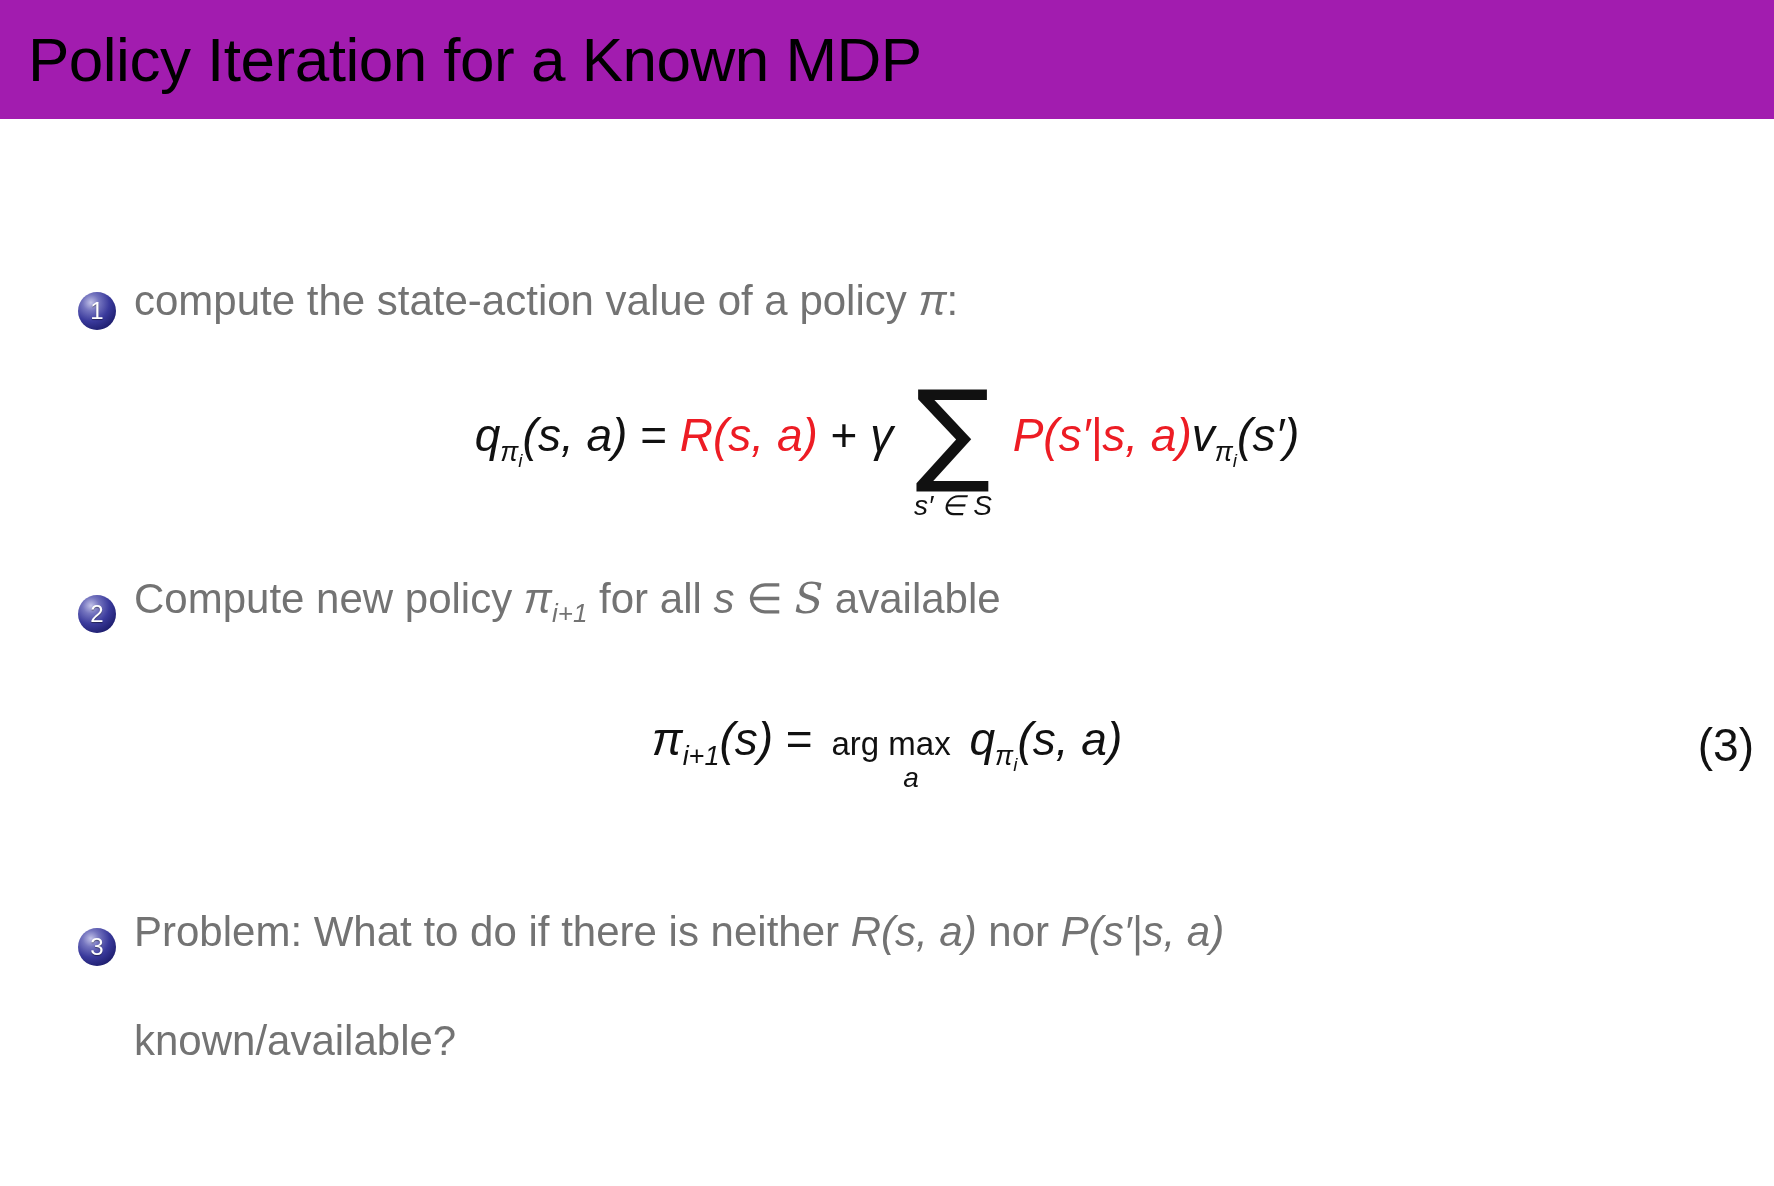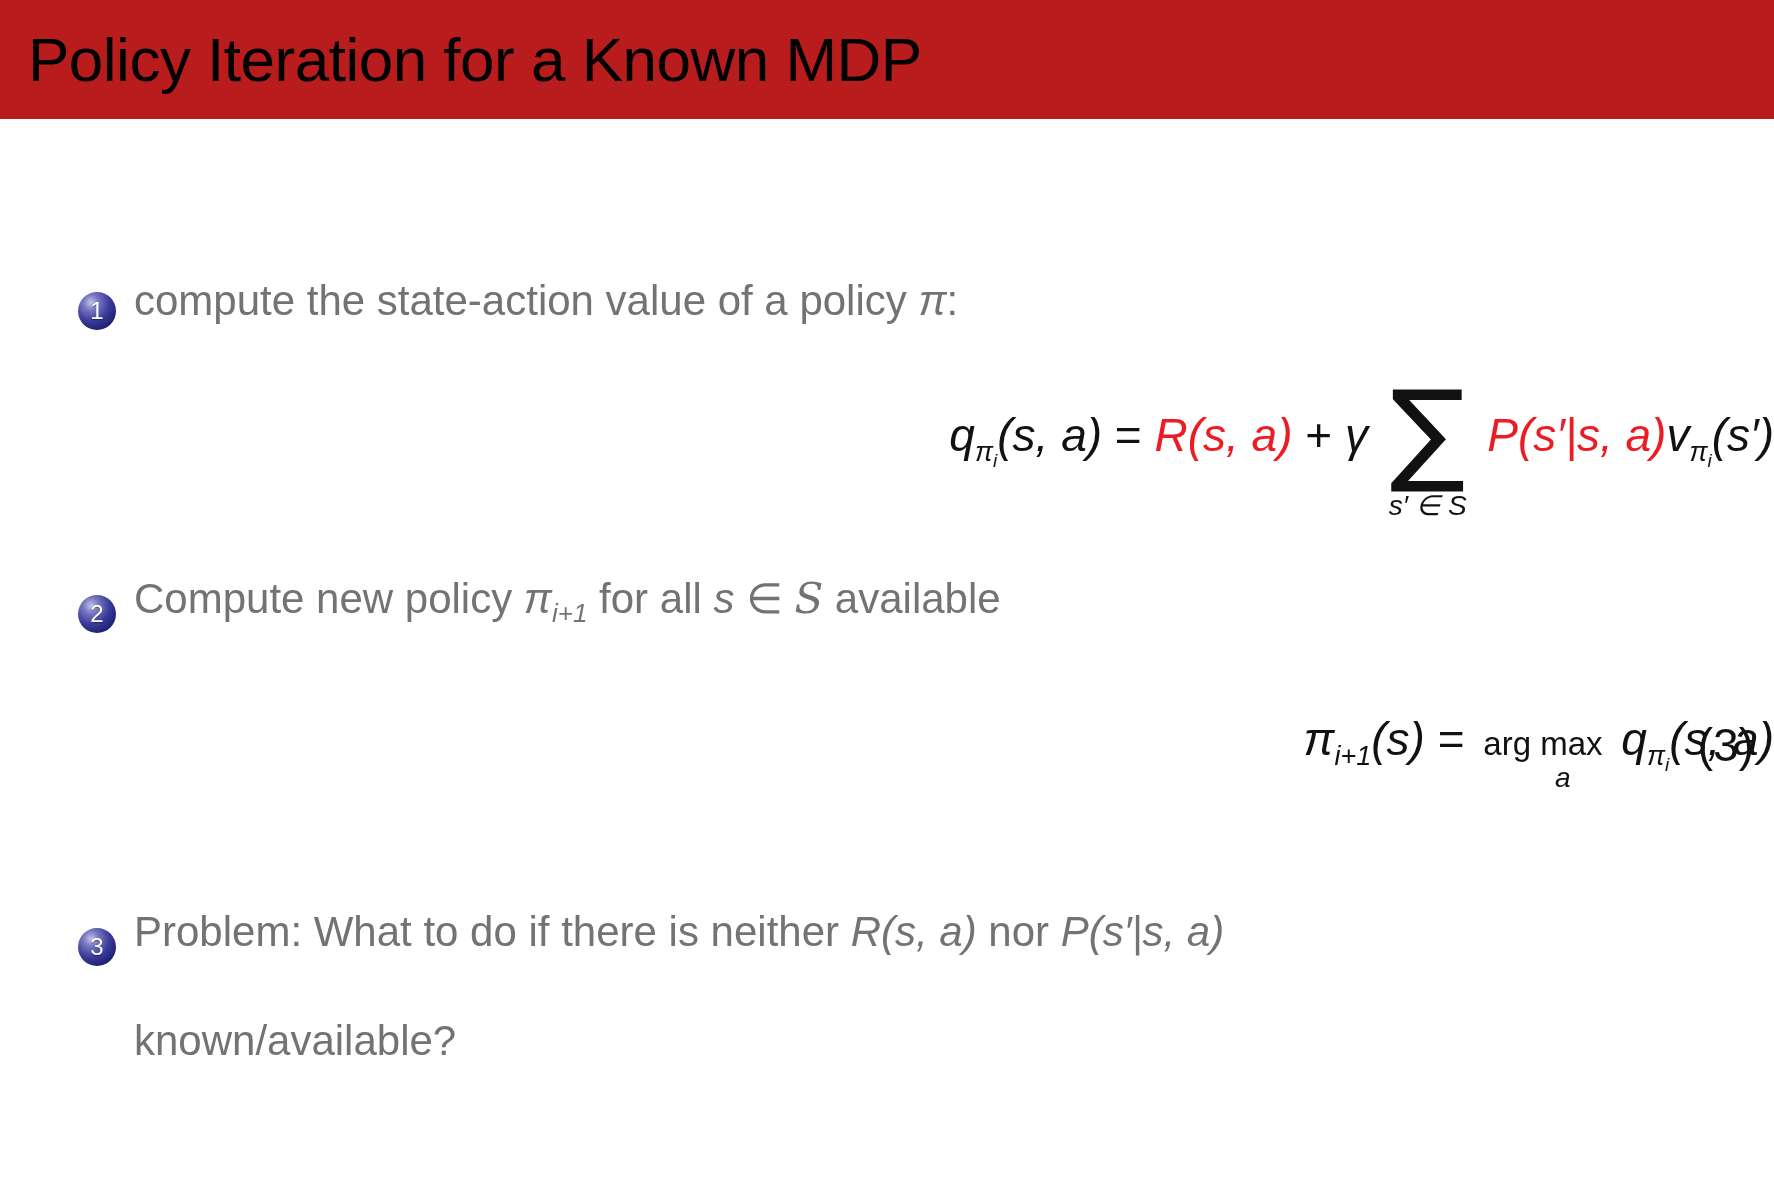--- a/index.html
+++ b/index.html
@@ -4,21 +4,21 @@
 <style>
   html,body { margin:0; padding:0; }
   body {
     width:1774px; height:1186px; position:relative; overflow:hidden;
     background:#ffffff; color:#111111;
     font-family:"Liberation Sans", sans-serif;
   }
   
   .titlebar {
     position:absolute; top:0; left:0; width:1774px; height:119px;
-    background:#b91c1c; display:flex; align-items:center;
+    background:#a21caf; display:flex; align-items:center;
   }
   .titlebar h1 {
     margin:0 0 0 28px; font-size:62px; font-weight:normal;
     letter-spacing:-0.5px; color:#000;
   }
   
   .ball {
     position:absolute; width:38px; height:38px; border-radius:50%;
     background:radial-gradient(circle at 34% 28%, #c2c2e8 0%, #7575bf 22%, #3a3a9c 50%, #1f1f70 78%, #0d0d45 100%);
     color:#fff; font-size:24px; line-height:38px; text-align:center;
@@ -27,21 +27,21 @@
   
   .btext {
     position:absolute; left:134px; font-size:42px; line-height:1.2;
     color:#737373; white-space:nowrap;
   }
   .mi { font-style:italic; }
   .cal { font-family:"DejaVu Serif", serif; font-style:italic; }
   .red { color:#ed1c24; }
   .bsub { font-size:26px; position:relative; top:9px; }
   
-  .eq { position:absolute; left:0; width:100%; text-align:right; font-size:46px; color:#111; white-space:nowrap; }
+  .eq { position:absolute; left:0; width:100%; text-align:center; font-size:46px; color:#111; white-space:nowrap; }
   .eq1 { top:372px; }
   .eq2 { top:712px; }
   .sub  { font-size:27px; position:relative; top:10px; }
   .sub2 { font-size:19px; position:relative; top:6px; }
   .sumblk {
     display:inline-flex; flex-direction:column; align-items:center;
     vertical-align:middle; transform:translateY(15px); margin:0 8px;
   }
   .sigma { font-size:112px; line-height:0.80; font-family:"DejaVu Sans", sans-serif; }
   .sumsub { font-size:28px; margin-top:12px; }

